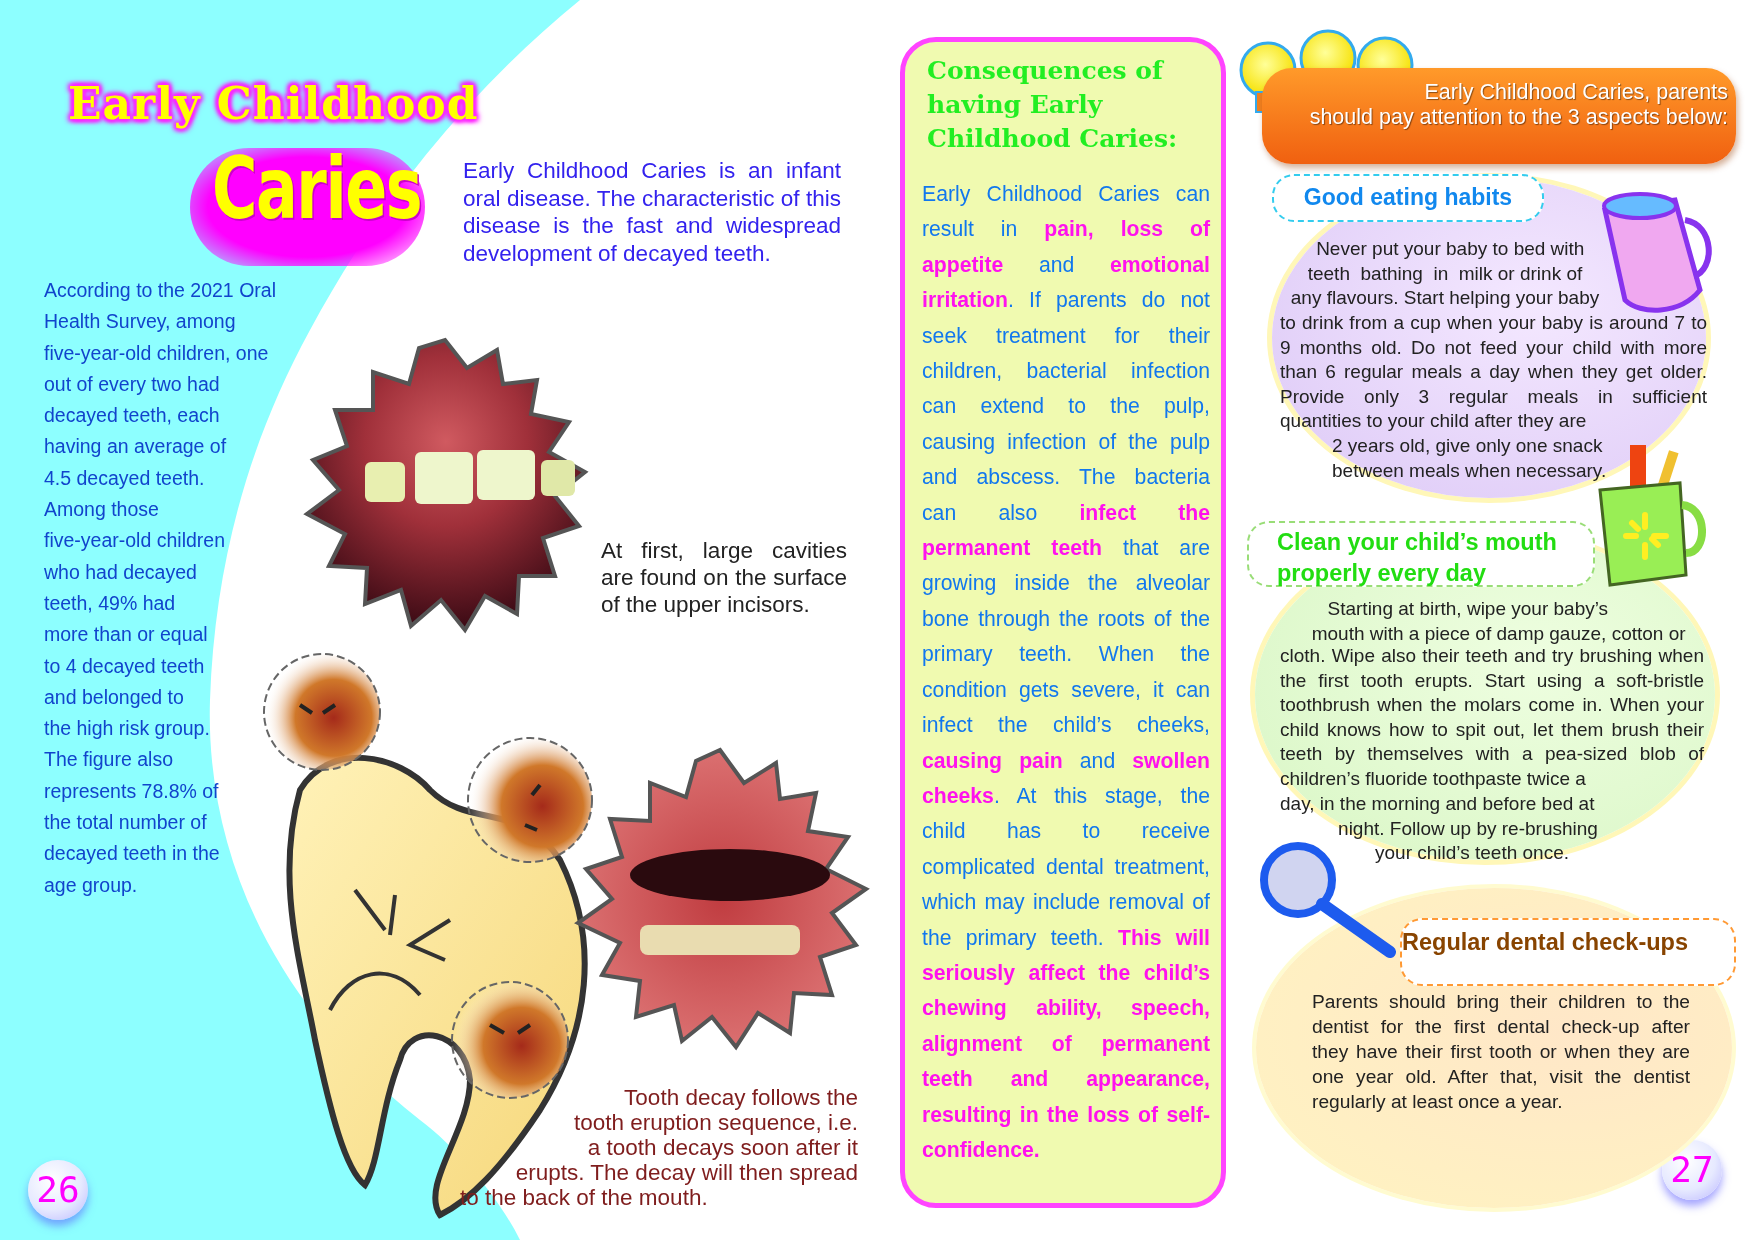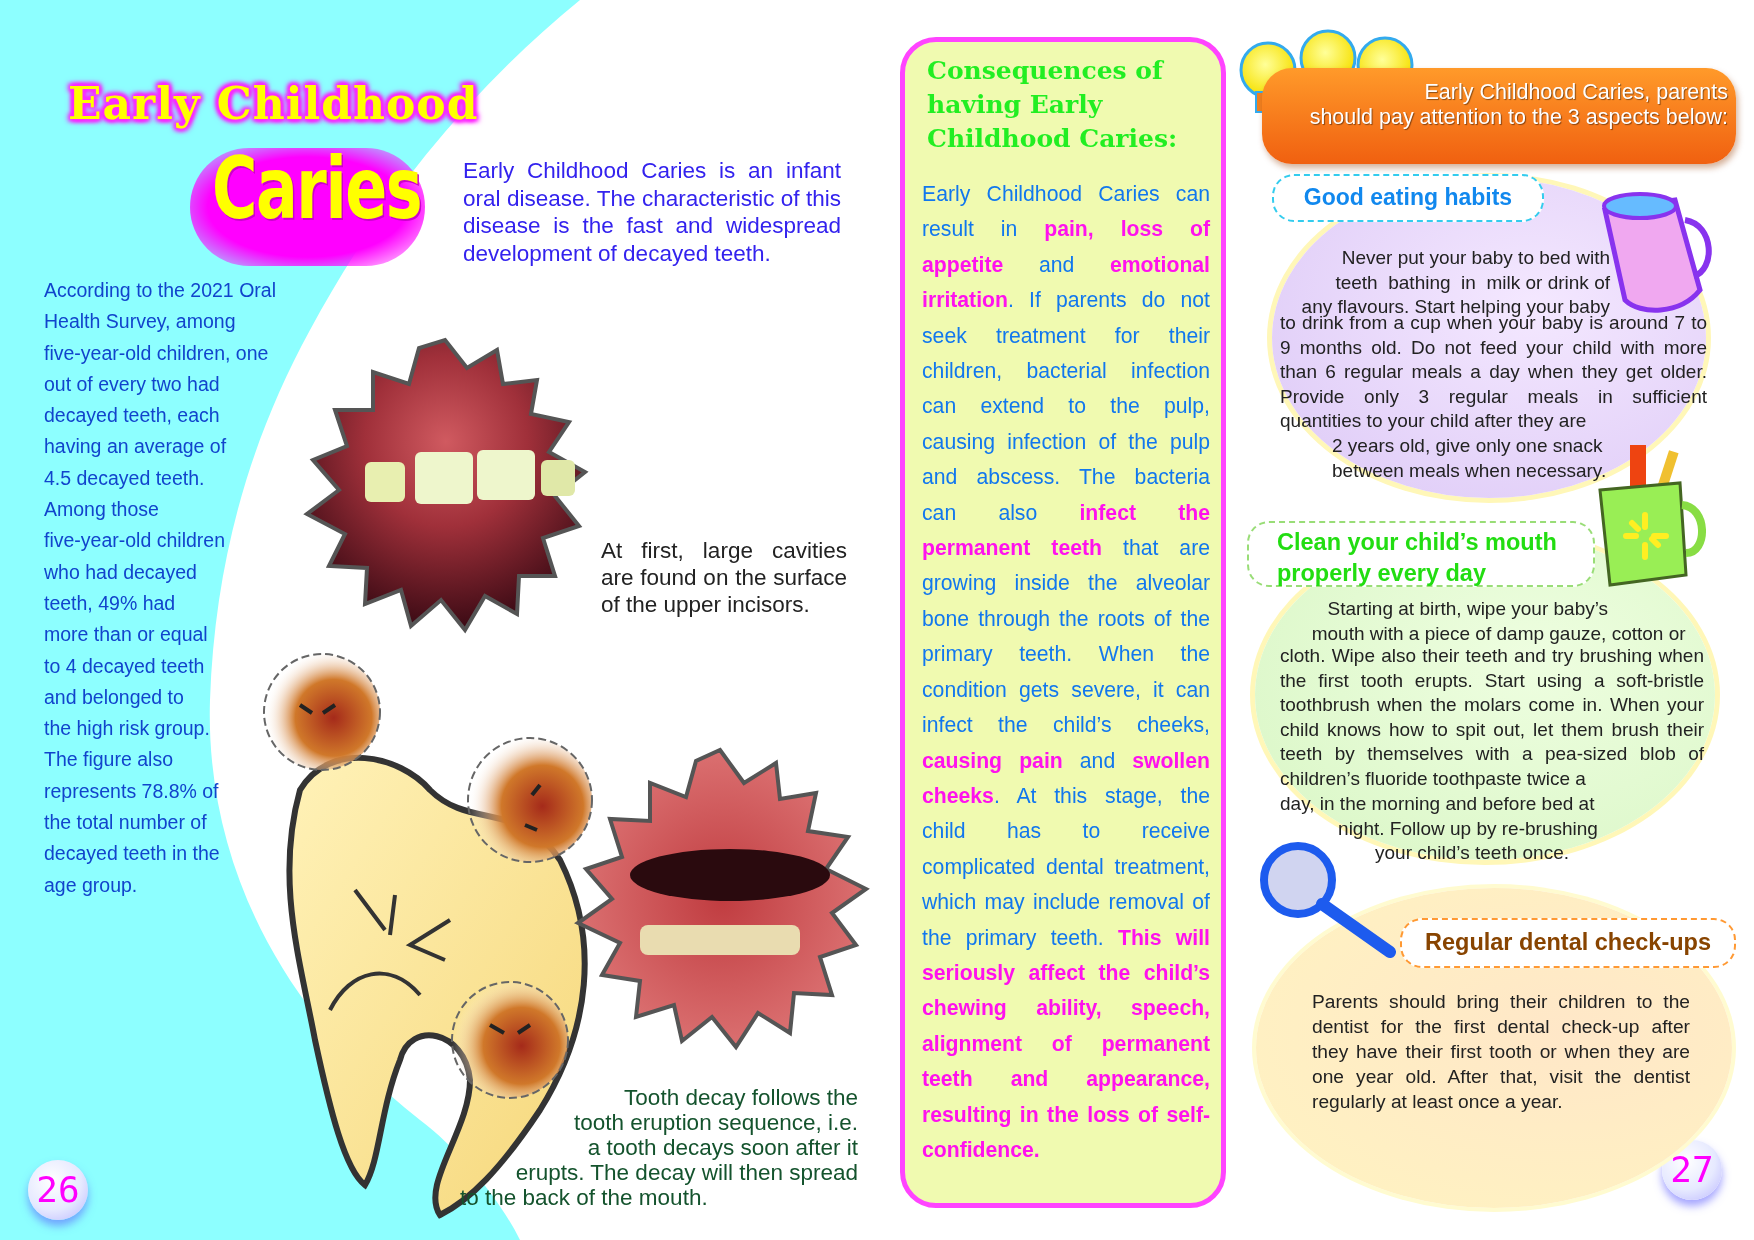--- a/index.html
+++ b/index.html
@@ -9,21 +9,21 @@
 
   
   .title-line1 { left:68px; top:78px; font-family:"DejaVu Serif", serif; font-weight:bold; font-size:44px; color:#ffff00;
     text-shadow: 0 0 3px #ff33ff, 0 0 6px #ff33ff, 0 0 9px #ff33ff, 2px 2px 4px #ff00ff, -2px -2px 4px #ff00ff, 2px -2px 4px #ff00ff, -2px 2px 4px #ff00ff; letter-spacing:1px; white-space:nowrap; }
   .title-line2-bg { left:190px; top:148px; width:235px; height:118px; border-radius:60px; background:radial-gradient(ellipse at center, #ff00ff 60%, rgba(255,0,255,0.0) 100%); }
   .title-line2 { left:212px; top:138px; font-family:"DejaVu Sans", sans-serif; font-weight:bold; font-size:86px; color:#ffff00; transform:scaleX(0.72); transform-origin:left top; letter-spacing:-2px; white-space:nowrap; text-shadow: 2px 2px 0 #cc00cc; }
 
   .intro { left:463px; top:157px; width:378px; font-size:22.5px; line-height:27.5px; color:#3322ee; text-align:justify; }
   .stats { left:44px; top:275px; width:262px; font-size:19.5px; line-height:31.3px; color:#1144cc; }
   .caption1 { left:601px; top:537px; width:246px; font-size:22.5px; line-height:27px; color:#222; text-align:justify; }
-  .caption2 { left:460px; top:1085px; width:398px; font-size:22.5px; line-height:25px; color:#14532d; text-align:right; }
+  .caption2 { left:460px; top:1085px; width:398px; font-size:22.5px; line-height:25px; color:#7f1d1d; text-align:right; }
   .caption2 .last { display:block; text-align:left; }
 
   .page-num { width:60px; height:60px; border-radius:50%; background:radial-gradient(circle at 40% 35%, #ffffff 0%, #e6e9ff 55%, #b9b5ff 100%); box-shadow:0 6px 8px rgba(90,90,255,0.55); font-family:"DejaVu Sans Mono", monospace; font-size:36px; color:#ff00ff; text-align:center; line-height:60px; }
 
   
   .conseq-box { left:900px; top:37px; width:326px; height:1171px; border:5px solid #ff44ff; border-radius:36px; background:#f0fab0; box-sizing:border-box; }
   .conseq-title { left:927px; top:54px; width:290px; font-family:"DejaVu Serif", serif; font-weight:bold; font-size:25px; line-height:34px; color:#22ee22; }
   .conseq-body { left:922px; top:176px; width:288px; font-size:21.2px; line-height:35.4px; color:#1177ee; text-align:justify; }
   .conseq-body .hl { color:#ff11ee; font-weight:bold; }
 
@@ -32,24 +32,24 @@
   .banner-text { left:1262px; top:80px; width:466px; font-size:21.5px; line-height:25px; color:#ffffff; text-align:right; text-shadow:1px 1px 1px rgba(0,0,0,0.45); }
 
   .blob { border-radius:50%; }
   .blob1 { left:1272px; top:178px; width:434px; height:320px; background:radial-gradient(ellipse at 60% 40%, #f4e8ff, #dcc8f6); box-shadow:0 0 0 5px #fff7b8; }
   .blob2 { left:1255px; top:530px; width:460px; height:330px; background:radial-gradient(ellipse at 60% 40%, #eefee0, #d8f6c4); box-shadow:0 0 0 5px #fff7b8; }
   .blob3 { left:1256px; top:888px; width:476px; height:320px; background:radial-gradient(ellipse at 65% 45%, #ffe7c8, #fff4c0); box-shadow:0 0 0 4px #fffbd0; }
 
   .pill { border-radius:22px; background:#ffffff; font-weight:bold; box-sizing:border-box; }
   .pill1 { left:1272px; top:174px; width:272px; height:48px; border:2.5px dashed #33ccee; color:#1188ee; font-size:23px; line-height:43px; text-align:center; }
   .pill2 { left:1247px; top:521px; width:348px; height:66px; border:2.5px dashed #99dd77; color:#22dd11; font-size:23.5px; line-height:31px; padding:4px 0 0 28px; }
-  .pill3 { left:1400px; top:918px; width:336px; height:50px; border:2.5px dashed #ff9933; color:#884400; font-size:23.5px; line-height:45px; text-align:center; }
+  .pill3 { left:1400px; top:918px; width:336px; height:68px; border:2.5px dashed #ff9933; color:#884400; font-size:23.5px; line-height:45px; }
 
   .body-text { font-size:19px; line-height:24.6px; color:#222; text-align:justify; }
-  .eat1 { left:1280px; top:246px; width:330px; text-align:right; white-space:pre; }
+  .eat1 { left:1280px; top:237px; width:330px; text-align:center; white-space:pre; }
   .eat2 { left:1280px; top:311px; width:427px; }
   .eat3 { left:1332px; top:434px; width:330px; text-align:left; white-space:pre; }
   .clean1 { left:1280px; top:597px; width:428px; text-align:left; white-space:pre; }
   .clean2 { left:1280px; top:644px; width:424px; }
   .clean3 { left:1280px; top:792px; width:420px; text-align:left; white-space:pre; }
   .check { left:1312px; top:989px; width:378px; font-size:19.2px; line-height:25px; }
 </style>
 </head>
 <body>
 

